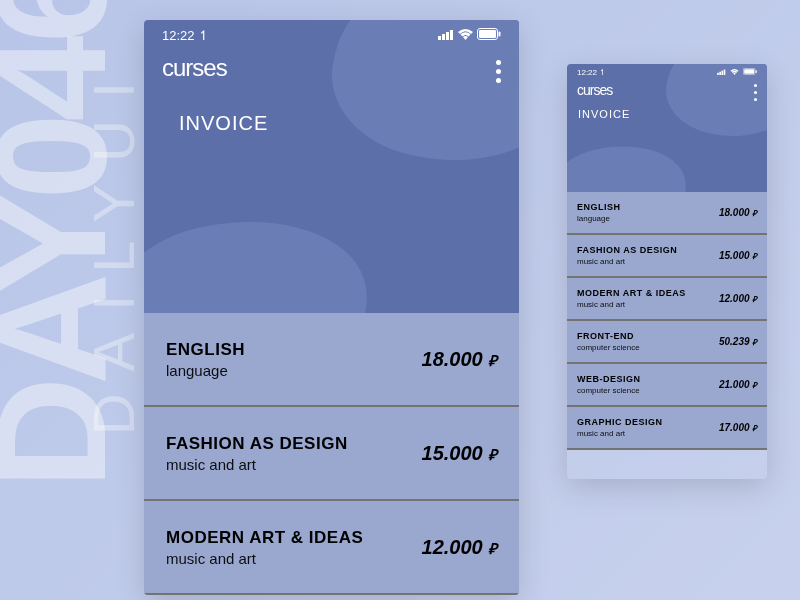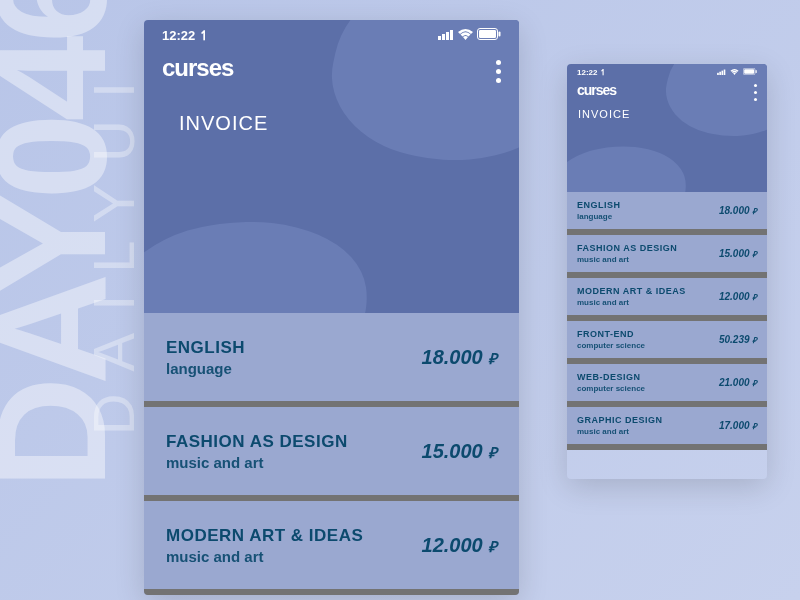--- a/index.html
+++ b/index.html
@@ -76,30 +76,30 @@
 .status-bar {
   position: relative;
   z-index: 2;
   height: 30px;
   display: flex;
   justify-content: space-between;
   align-items: center;
   padding: 0 18px;
   color: #fff;
   font-size: 13px;
-  font-weight: 700;
+  font-weight: 400;
 }
 .status-right { display: flex; align-items: center; gap: 4px; }
 .brand {
   position: relative;
   z-index: 2;
   padding: 4px 18px 0;
   color: #fff;
   font-size: 24px;
-  font-weight: 700;
+  font-weight: 400;
   letter-spacing: -1px;
 }
 .more-icon {
   position: absolute;
   right: 18px;
   top: 40px;
   z-index: 3;
   display: flex;
   flex-direction: column;
   gap: 4px;
@@ -123,29 +123,29 @@
   font-weight: 800;
   margin-left: 35px;
   letter-spacing: -2px;
   line-height: 1;
 }
 .invoice-amount .ruble { font-size: 30px; font-weight: 700; }
 .items { background: #9aa8d0; }
 .item {
   height: 94px;
   padding: 20px 22px;
-  border-bottom: 6px solid #737373;
+  border-bottom: 2px solid #737373;
   display: flex;
   justify-content: space-between;
   align-items: center;
-  color: #0c4a6e;
+  color: #000000;
 }
 .item-left { display: flex; flex-direction: column; }
 .item-title { font-size: 17px; font-weight: 700; letter-spacing: 0.5px; }
-.item-sub { font-size: 15px; font-weight: 700; opacity: 0.92; margin-top: 2px; }
+.item-sub { font-size: 15px; font-weight: 400; opacity: 0.92; margin-top: 2px; }
 .item-price { font-size: 20px; font-weight: 800; font-style: italic; }
 .item-price .ruble-sm { font-size: 15px; font-weight: 700; }
 .sig-icon { display: inline-block; }
 .batt-icon { display: inline-block; }
 </style>
 </head>
 <body>
 
 <div class="bg-text-big">DAY046</div>
 <div class="bg-text-sub">DAILYUI</div>

